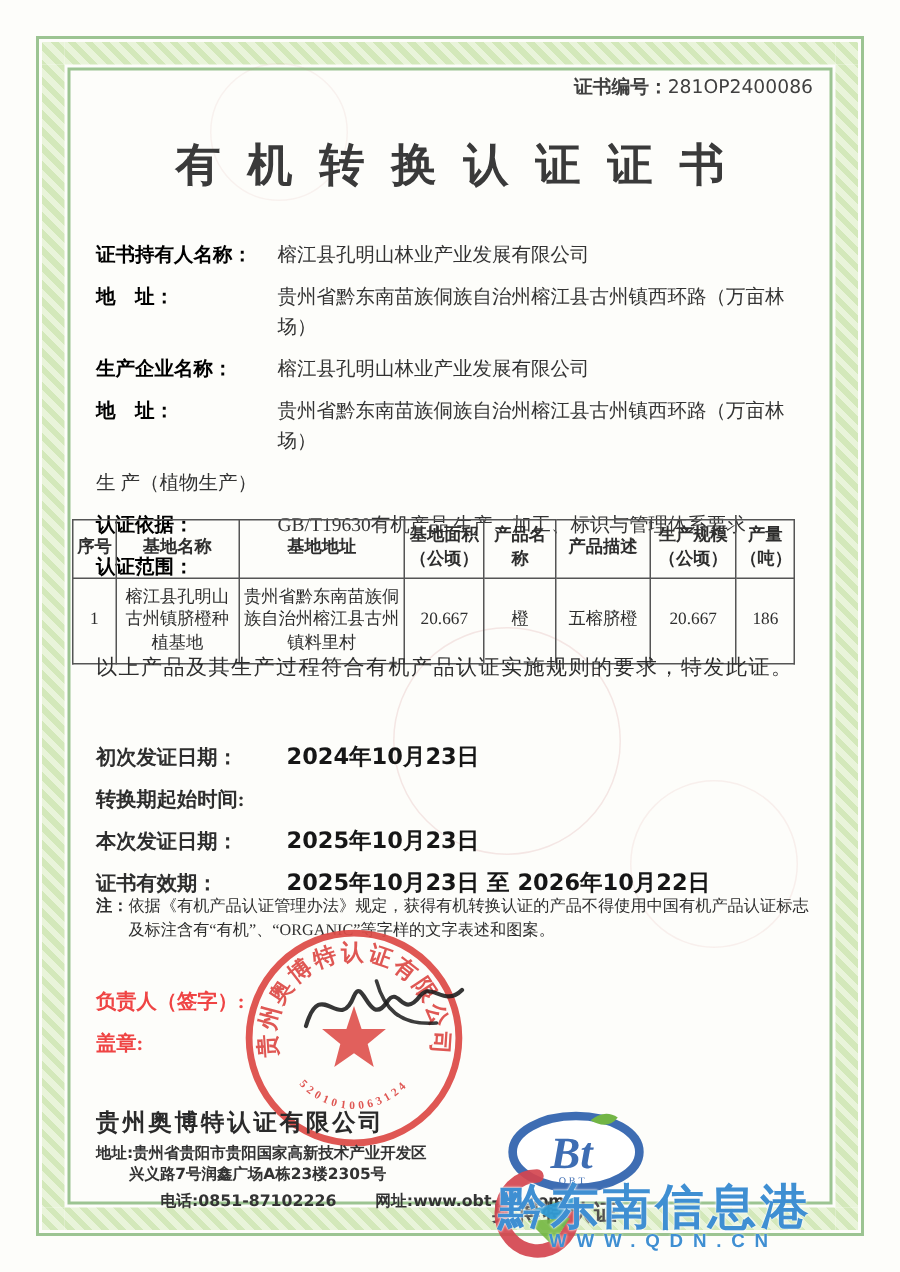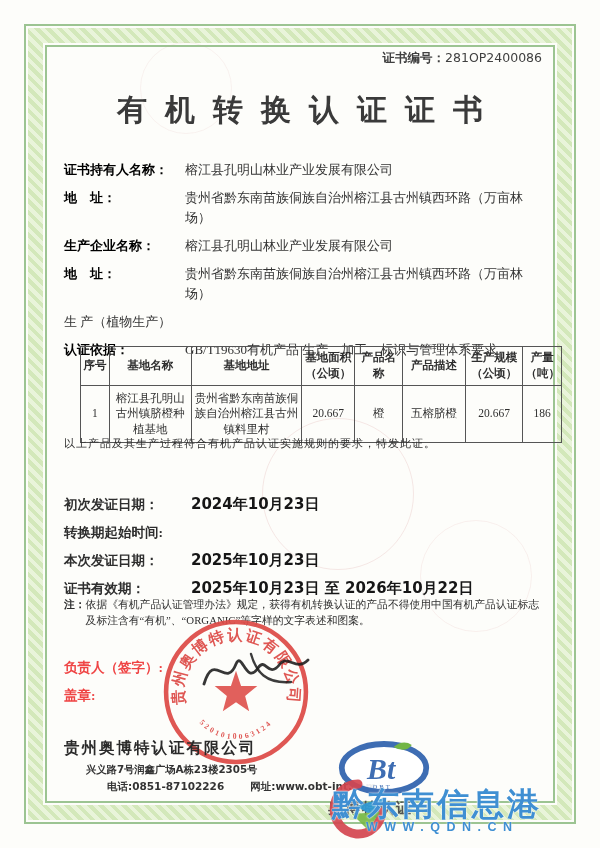--- a/index.html
+++ b/index.html
@@ -22,28 +22,28 @@
     font-family:"DejaVu Sans", sans-serif;}
   .cert-line .lab{font-weight:bold;}
   .title{position:absolute;top:90px;left:0;right:0;text-align:center;
     font-size:30px;font-weight:600;letter-spacing:18px;padding-left:18px;color:#3a3a3a;}
 
   .fields{position:absolute;left:64px;right:56px;top:160px;}
   .f-row{display:flex;line-height:20px;margin-bottom:8px;font-size:13px;}
   .f-label{min-width:121px;font-weight:bold;color:#000000;flex-shrink:0;}
   .f-value{color:#333;}
 
-  .cert-table{position:absolute;left:80px;right:56px;top:346px;border-collapse:collapse;
+  .cert-table{position:absolute;left:48px;right:56px;top:346px;border-collapse:collapse;
     width:482px;table-layout:fixed;}
   .cert-table th,.cert-table td{border:1.3px solid #555;text-align:center;vertical-align:middle;
     font-size:11.5px;padding:3px 2px;color:#2e2e2e;line-height:1.35;}
   .cert-table th{font-weight:bold;height:32px;}
   .cert-table td{height:50px;}
 
-  .statement{position:absolute;left:64px;right:56px;top:436px;font-size:11px;color:#2e2e2e;letter-spacing:1px;}
+  .statement{position:absolute;left:64px;right:56px;top:436px;font-size:14px;color:#2e2e2e;letter-spacing:1px;}
 
   .dates{position:absolute;left:64px;right:56px;top:494px;}
   .d-row{display:flex;line-height:21px;margin-bottom:7px;}
   .d-label{min-width:127px;font-weight:bold;font-size:13.5px;color:#2e2e2e;flex-shrink:0;}
   .d-value{font-family:"DejaVu Sans", sans-serif;font-size:15px;font-weight:bold;color:#161616;}
 
   .note{position:absolute;left:64px;right:58px;top:596px;display:flex;font-size:10.8px;
     line-height:1.5;color:#2e2e2e;}
   .note-prefix{flex-shrink:0;font-weight:bold;}
 
@@ -106,20 +106,24 @@
     <div class="f-row">
       <span class="f-label">地　址：</span>
       <span class="f-value">贵州省黔东南苗族侗族自治州榕江县古州镇西环路（万亩林场）</span>
     </div>
     <div class="f-row">
       <span class="f-value">生 产（植物生产）</span>
     </div>
     <div class="f-row">
       <span class="f-label">认证依据：</span>
       <span class="f-value">GB/T19630有机产品  生产、加工、标识与管理体系要求</span>
+    </div>
+    <div class="f-row">
+      <span class="f-label">认证范围：</span>
+      <span class="f-value"></span>
     </div>
   </div>
 
   <table class="cert-table">
     <colgroup>
       <col style="width:6%">
         <col style="width:17%">
         <col style="width:23%">
         <col style="width:11%">
       <col style="width:10%">
@@ -197,20 +201,21 @@
   </svg>
 
   <svg class="signature" viewBox="0 0 135 60">
     <path d="M8,42 C18,8 30,48 40,22 C46,8 50,44 62,26 C70,14 72,38 84,22 C92,12 100,30 112,18" fill="none" stroke="#1a1a1a" stroke-width="2.8" stroke-linecap="round" opacity="0.88"></path>
     <path d="M55,12 C60,30 70,42 95,40" fill="none" stroke="#1a1a1a" stroke-width="2.4" stroke-linecap="round" opacity="0.85"></path>
   </svg>
 
   <div class="issuer">
     <div class="issuer-name">贵州奥博特认证有限公司</div>
     <div class="issuer-addr">
+      <div>地址:贵州省贵阳市贵阳国家高新技术产业开发区</div>
       <div class="issuer-addr2">兴义路7号润鑫广场A栋23楼2305号</div>
     </div>
     <div class="issuer-contact">
       <span>电话:</span><span>0851-87102226</span><span class="gap"></span><span>网址:</span><span>www.obt-int.com</span>
     </div>
   </div>
 
   <svg class="bt-logo" viewBox="0 0 100 58">
     <ellipse cx="50" cy="29" rx="44" ry="25" fill="#ffffff" fill-opacity="0.92" stroke="#3e6db3" stroke-width="6"></ellipse>
     <path d="M60,7 Q70,-1 79,5 Q72,14 60,7 Z" fill="#72b545"></path>

